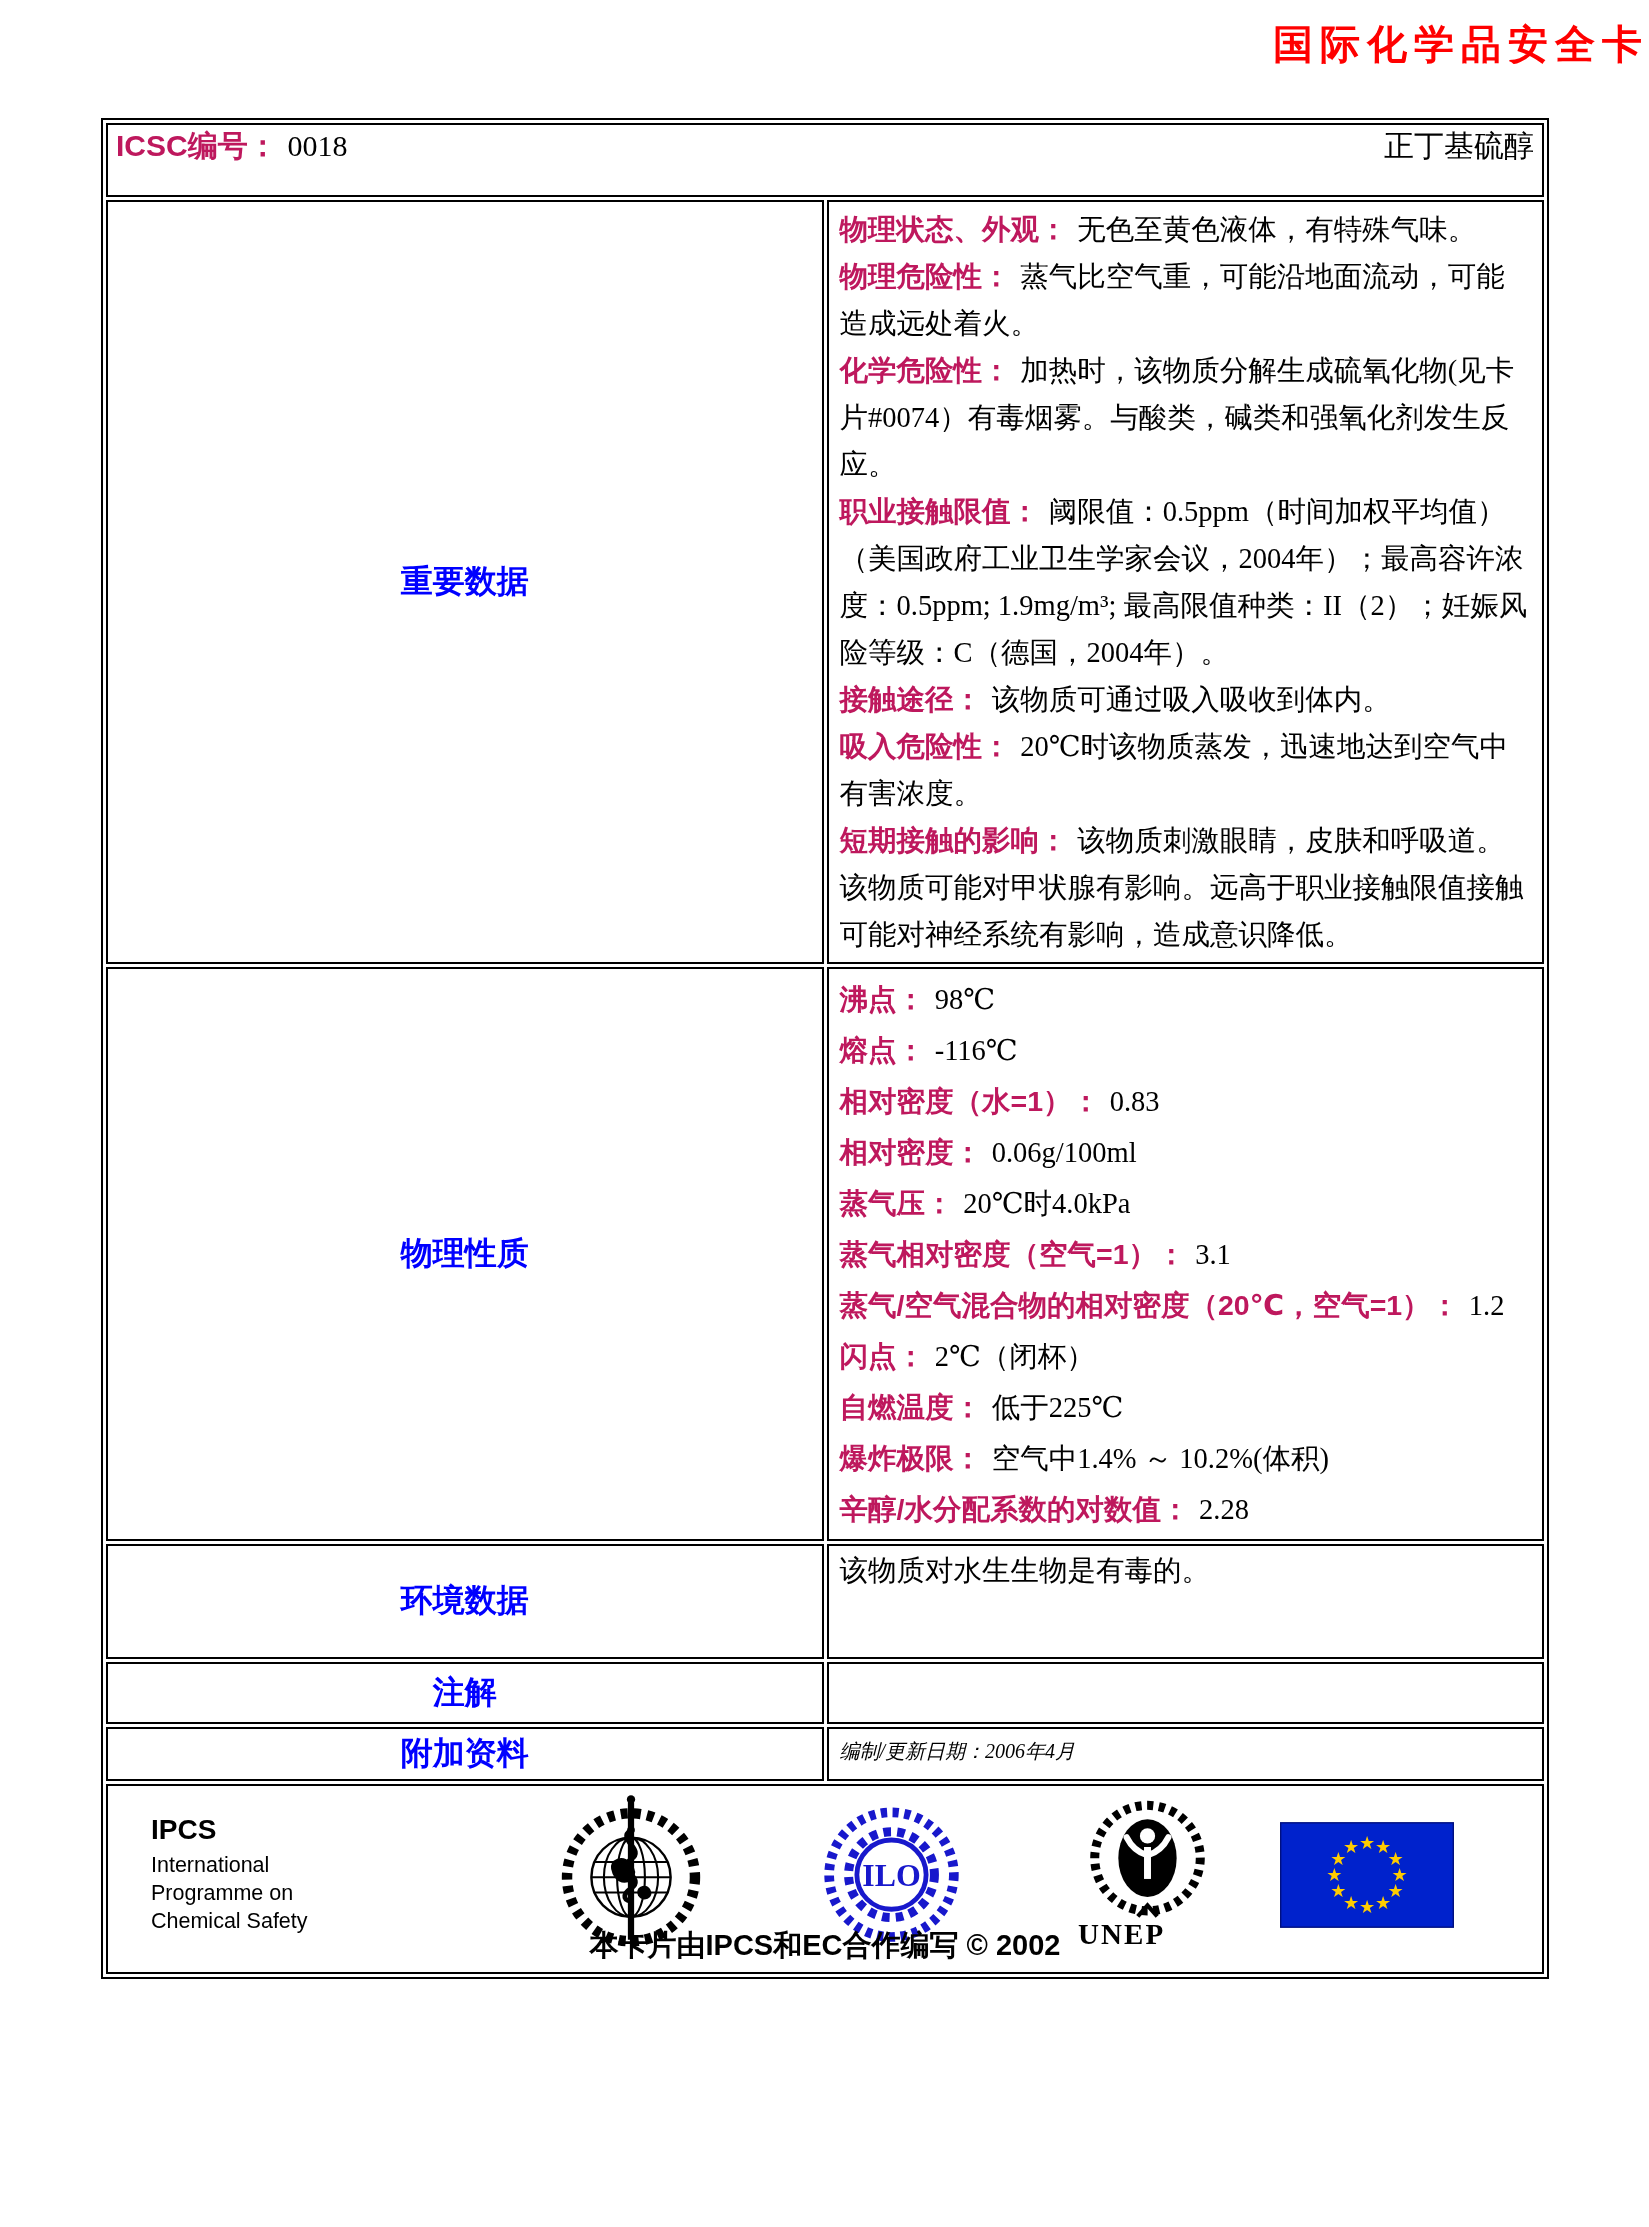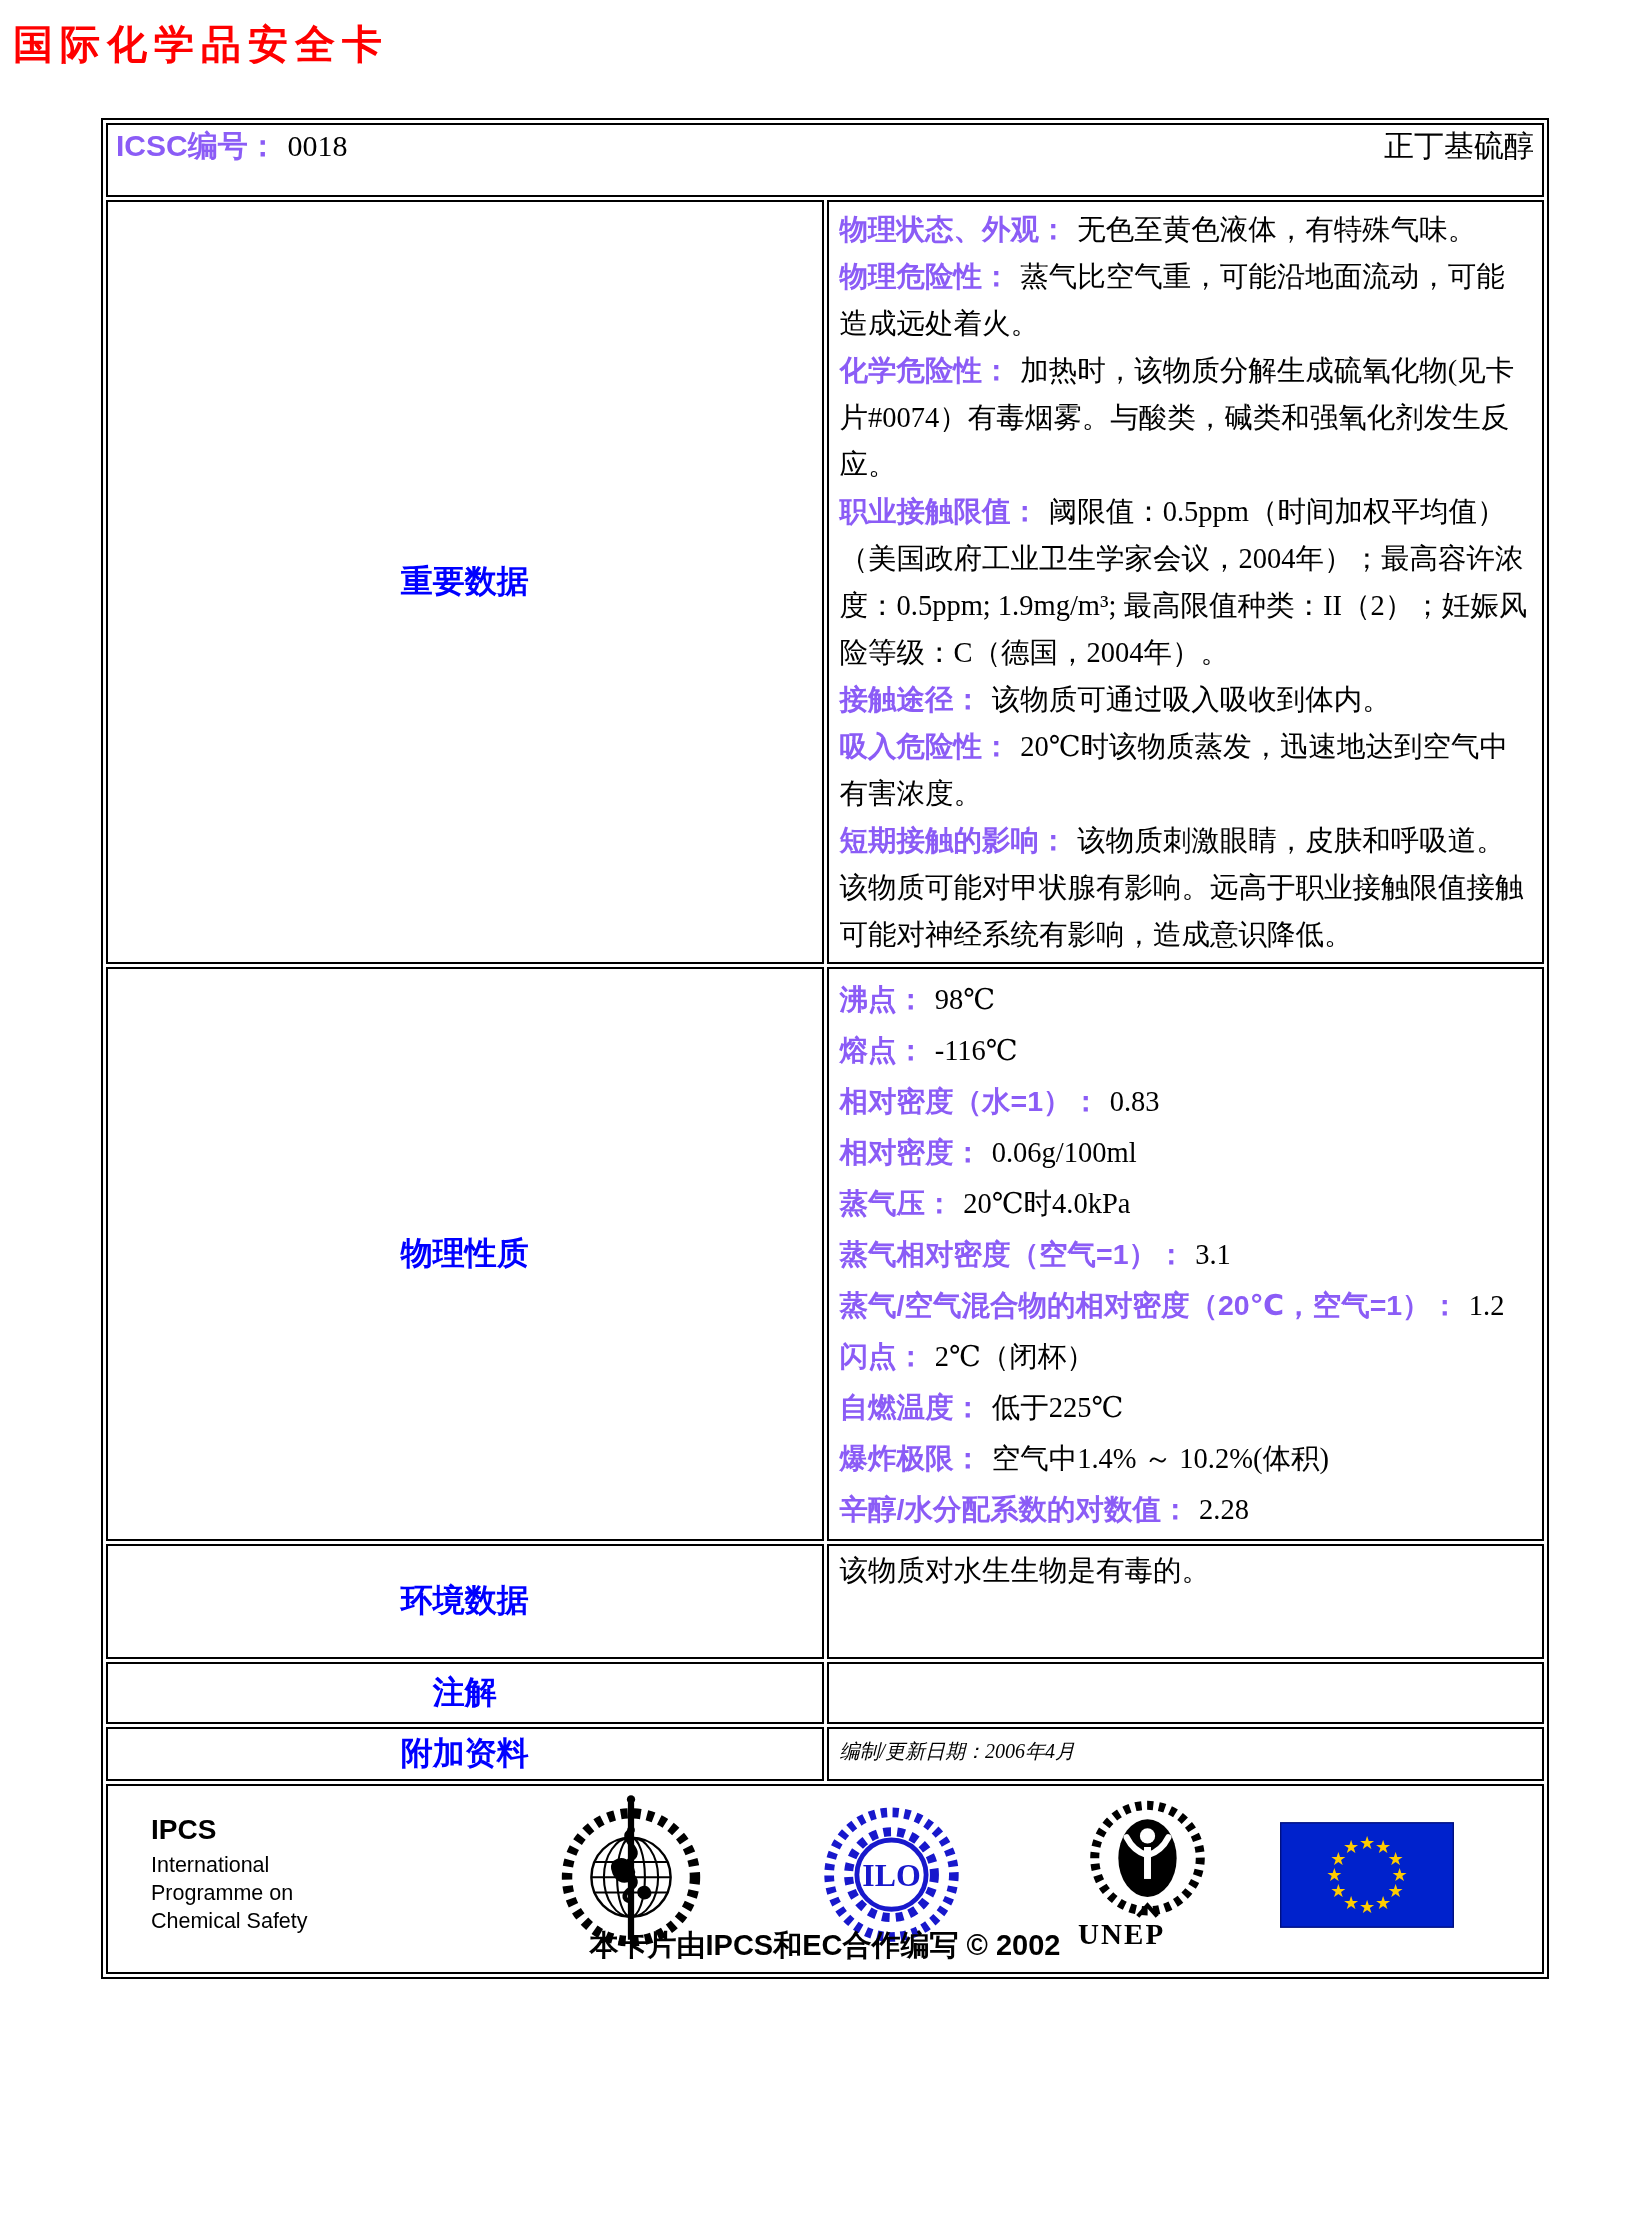--- a/index.html
+++ b/index.html
@@ -1,27 +1,27 @@
 <!DOCTYPE html>
 <html style="font-size:11px"><head>
 <meta charset="utf-8">
 <style>
   html,body{margin:0;padding:0;background:#fff;}
   body{width:1649px;height:2227px;color:#000;font-family:"Liberation Serif","DejaVu Serif",serif;}
   .page{position:relative;width:1649px;height:2227px;overflow:hidden;background:#fff;}
-  .title{margin:0;padding-top:16.7px;text-align:left;color:#FF0000;font-weight:bold;
+  .title{margin:0;padding-top:16.7px;text-align:right;color:#FF0000;font-weight:bold;
          font-size:40px;letter-spacing:7px;font-family:"Liberation Serif",serif;padding-left:13px;}
   table.card{position:absolute;left:101px;top:118px;width:1448px;table-layout:fixed;
              border-collapse:separate;border-spacing:3.5px;border:2.8px solid #000;background:#fff;}
   td.cell{border:2.1px solid #000;background:#fff;vertical-align:top;overflow:hidden;}
   td.label-cell{width:245px;text-align:center;vertical-align:middle;color:#0000FF;font-weight:bold;
                 font-size:32px;font-family:Liberation Mono, monospace;}
   td.content-cell{padding:4.2px 11px;font-size:28.5px;}
   p{margin:0;}
-  .lbl{color:#8b5cf6;font-weight:bold;font-family:"Liberation Sans","DejaVu Sans",sans-serif;margin-right:9.7px;}
+  .lbl{color:#be185d;font-weight:bold;font-family:"Liberation Sans","DejaVu Sans",sans-serif;margin-right:9.7px;}
   .h-header{height:68px;vertical-align:middle;}
   .h-imp{height:689px;}
   .h-props{height:553px;}
   .h-env{height:103px;}
   .h-notes{height:49px;}
   .h-addl{height:42px;}
   .h-footer{height:186px;position:relative;padding:0;}
   .h-legal{height:68px;vertical-align:middle;}
   .header-flex{display:flex;justify-content:space-between;align-items:center;font-size:30px;}
   .imp{line-height:47px;}

